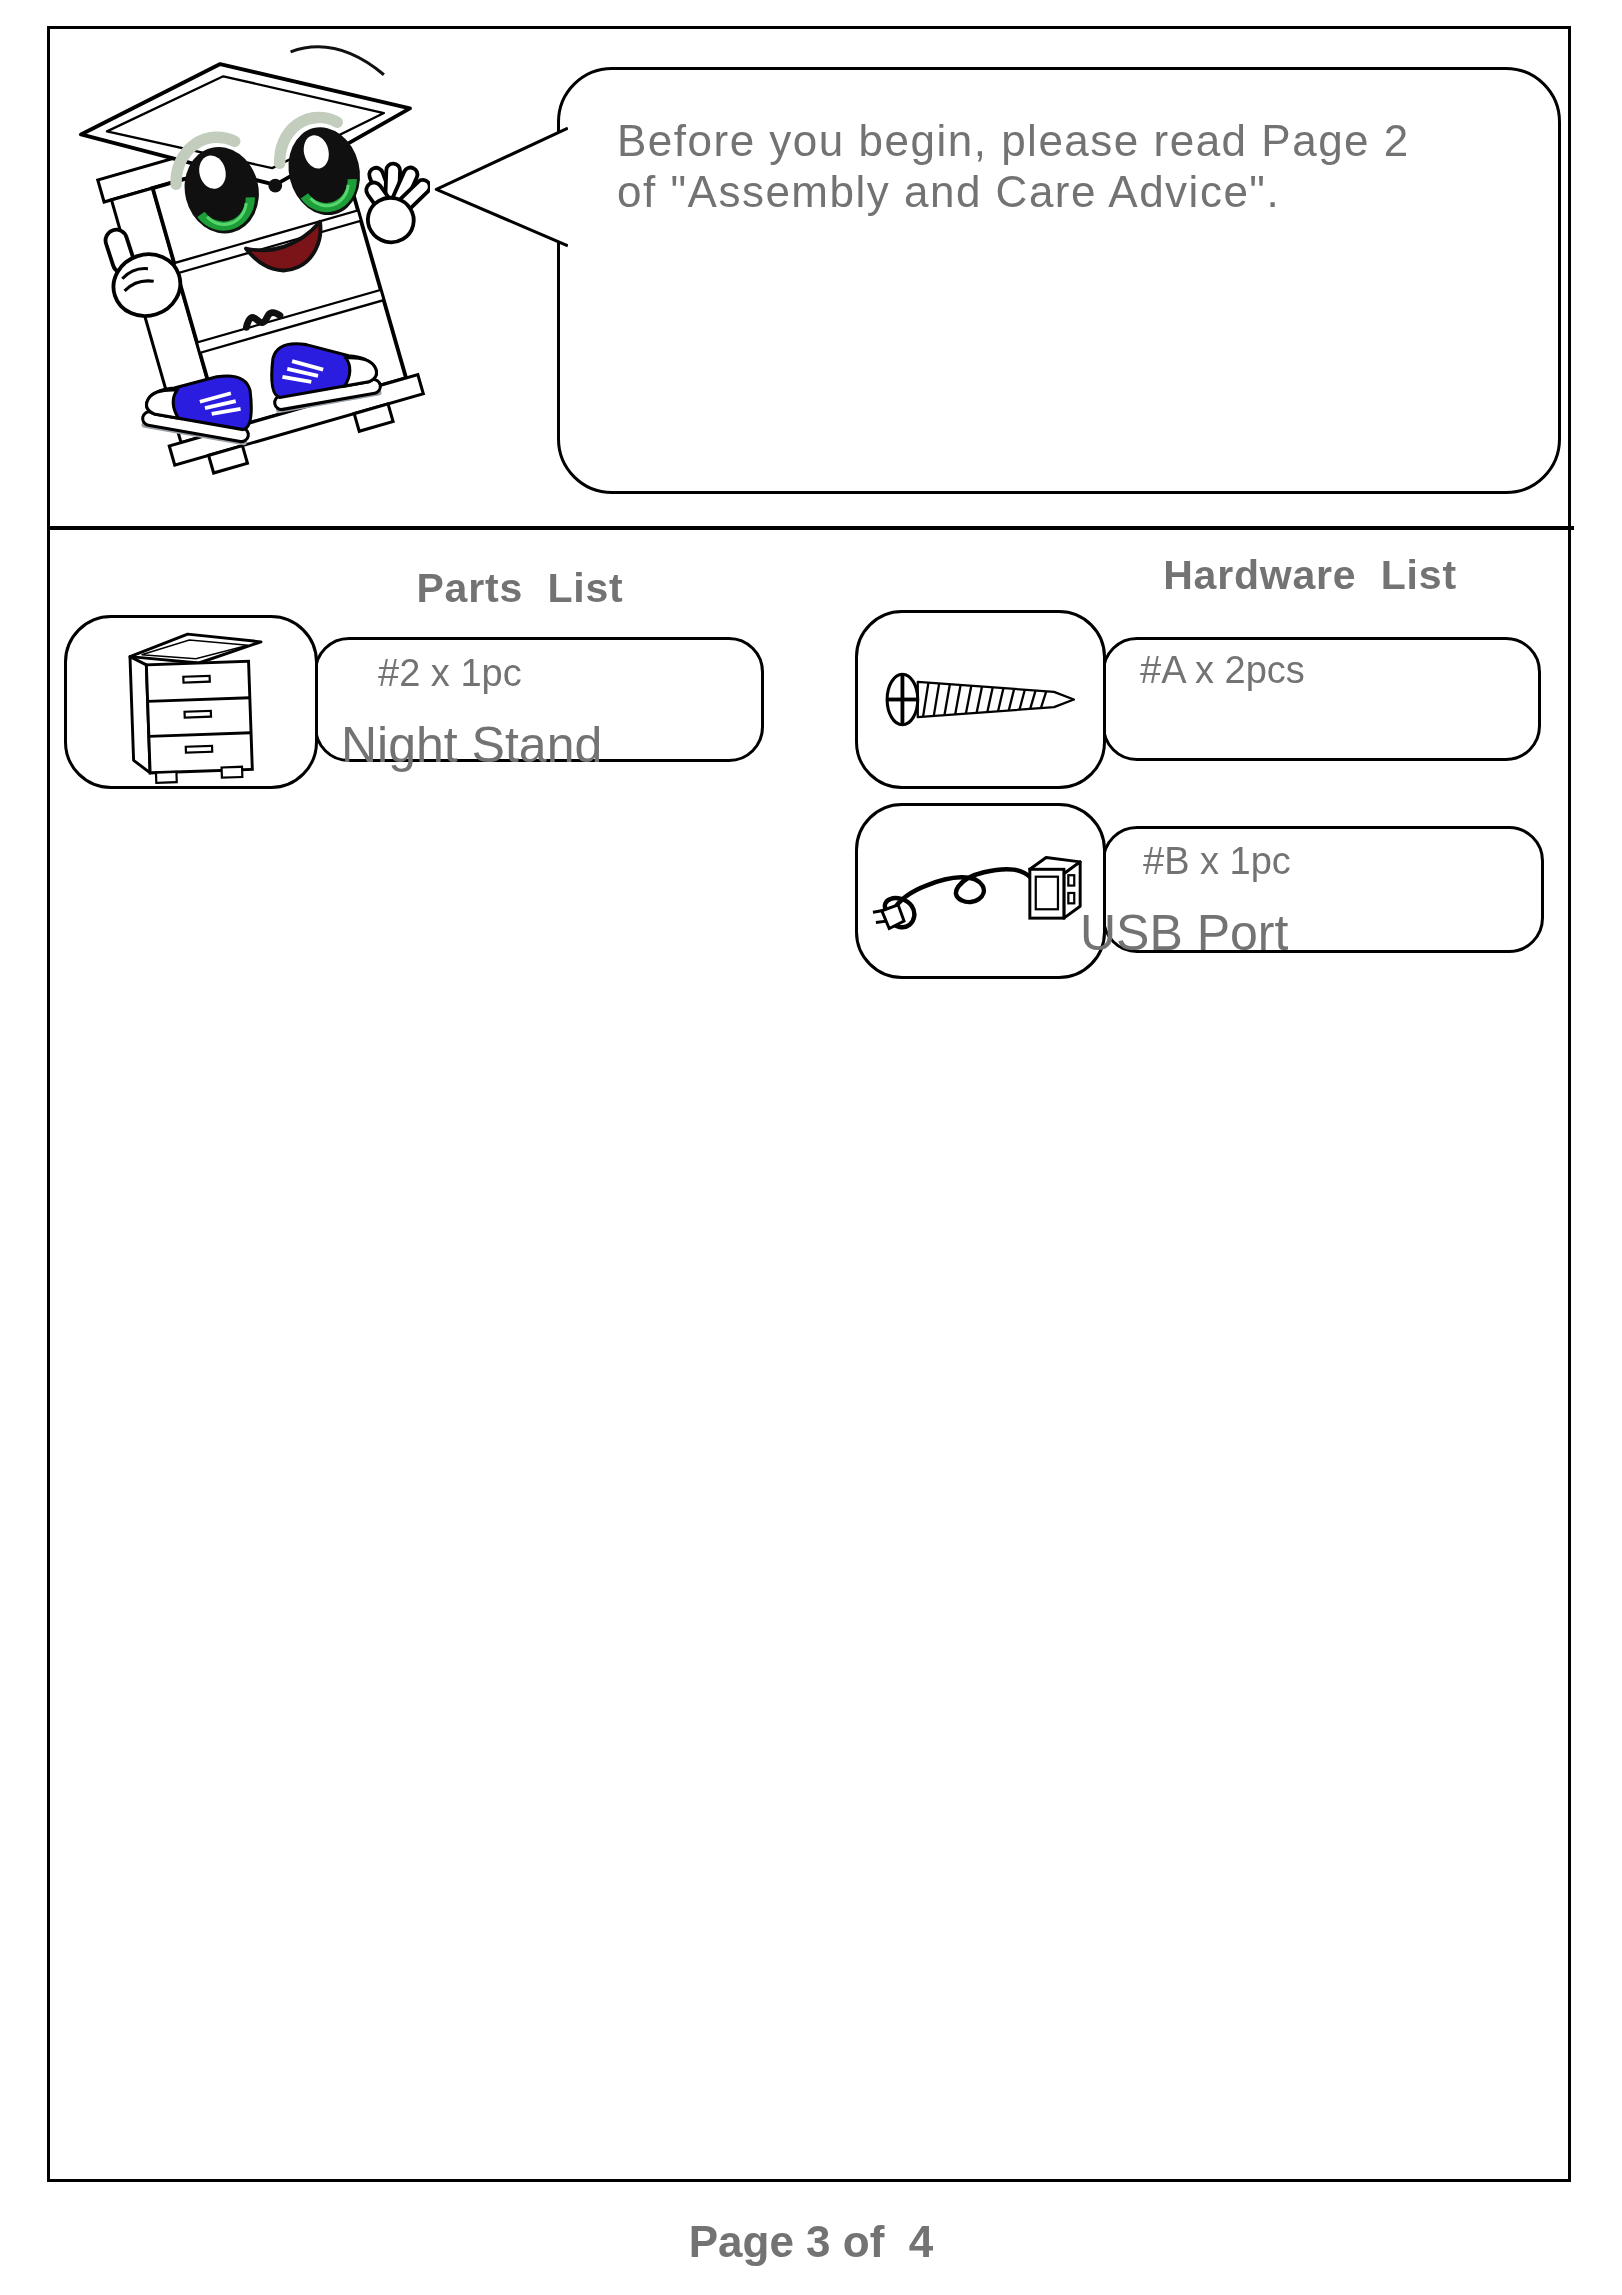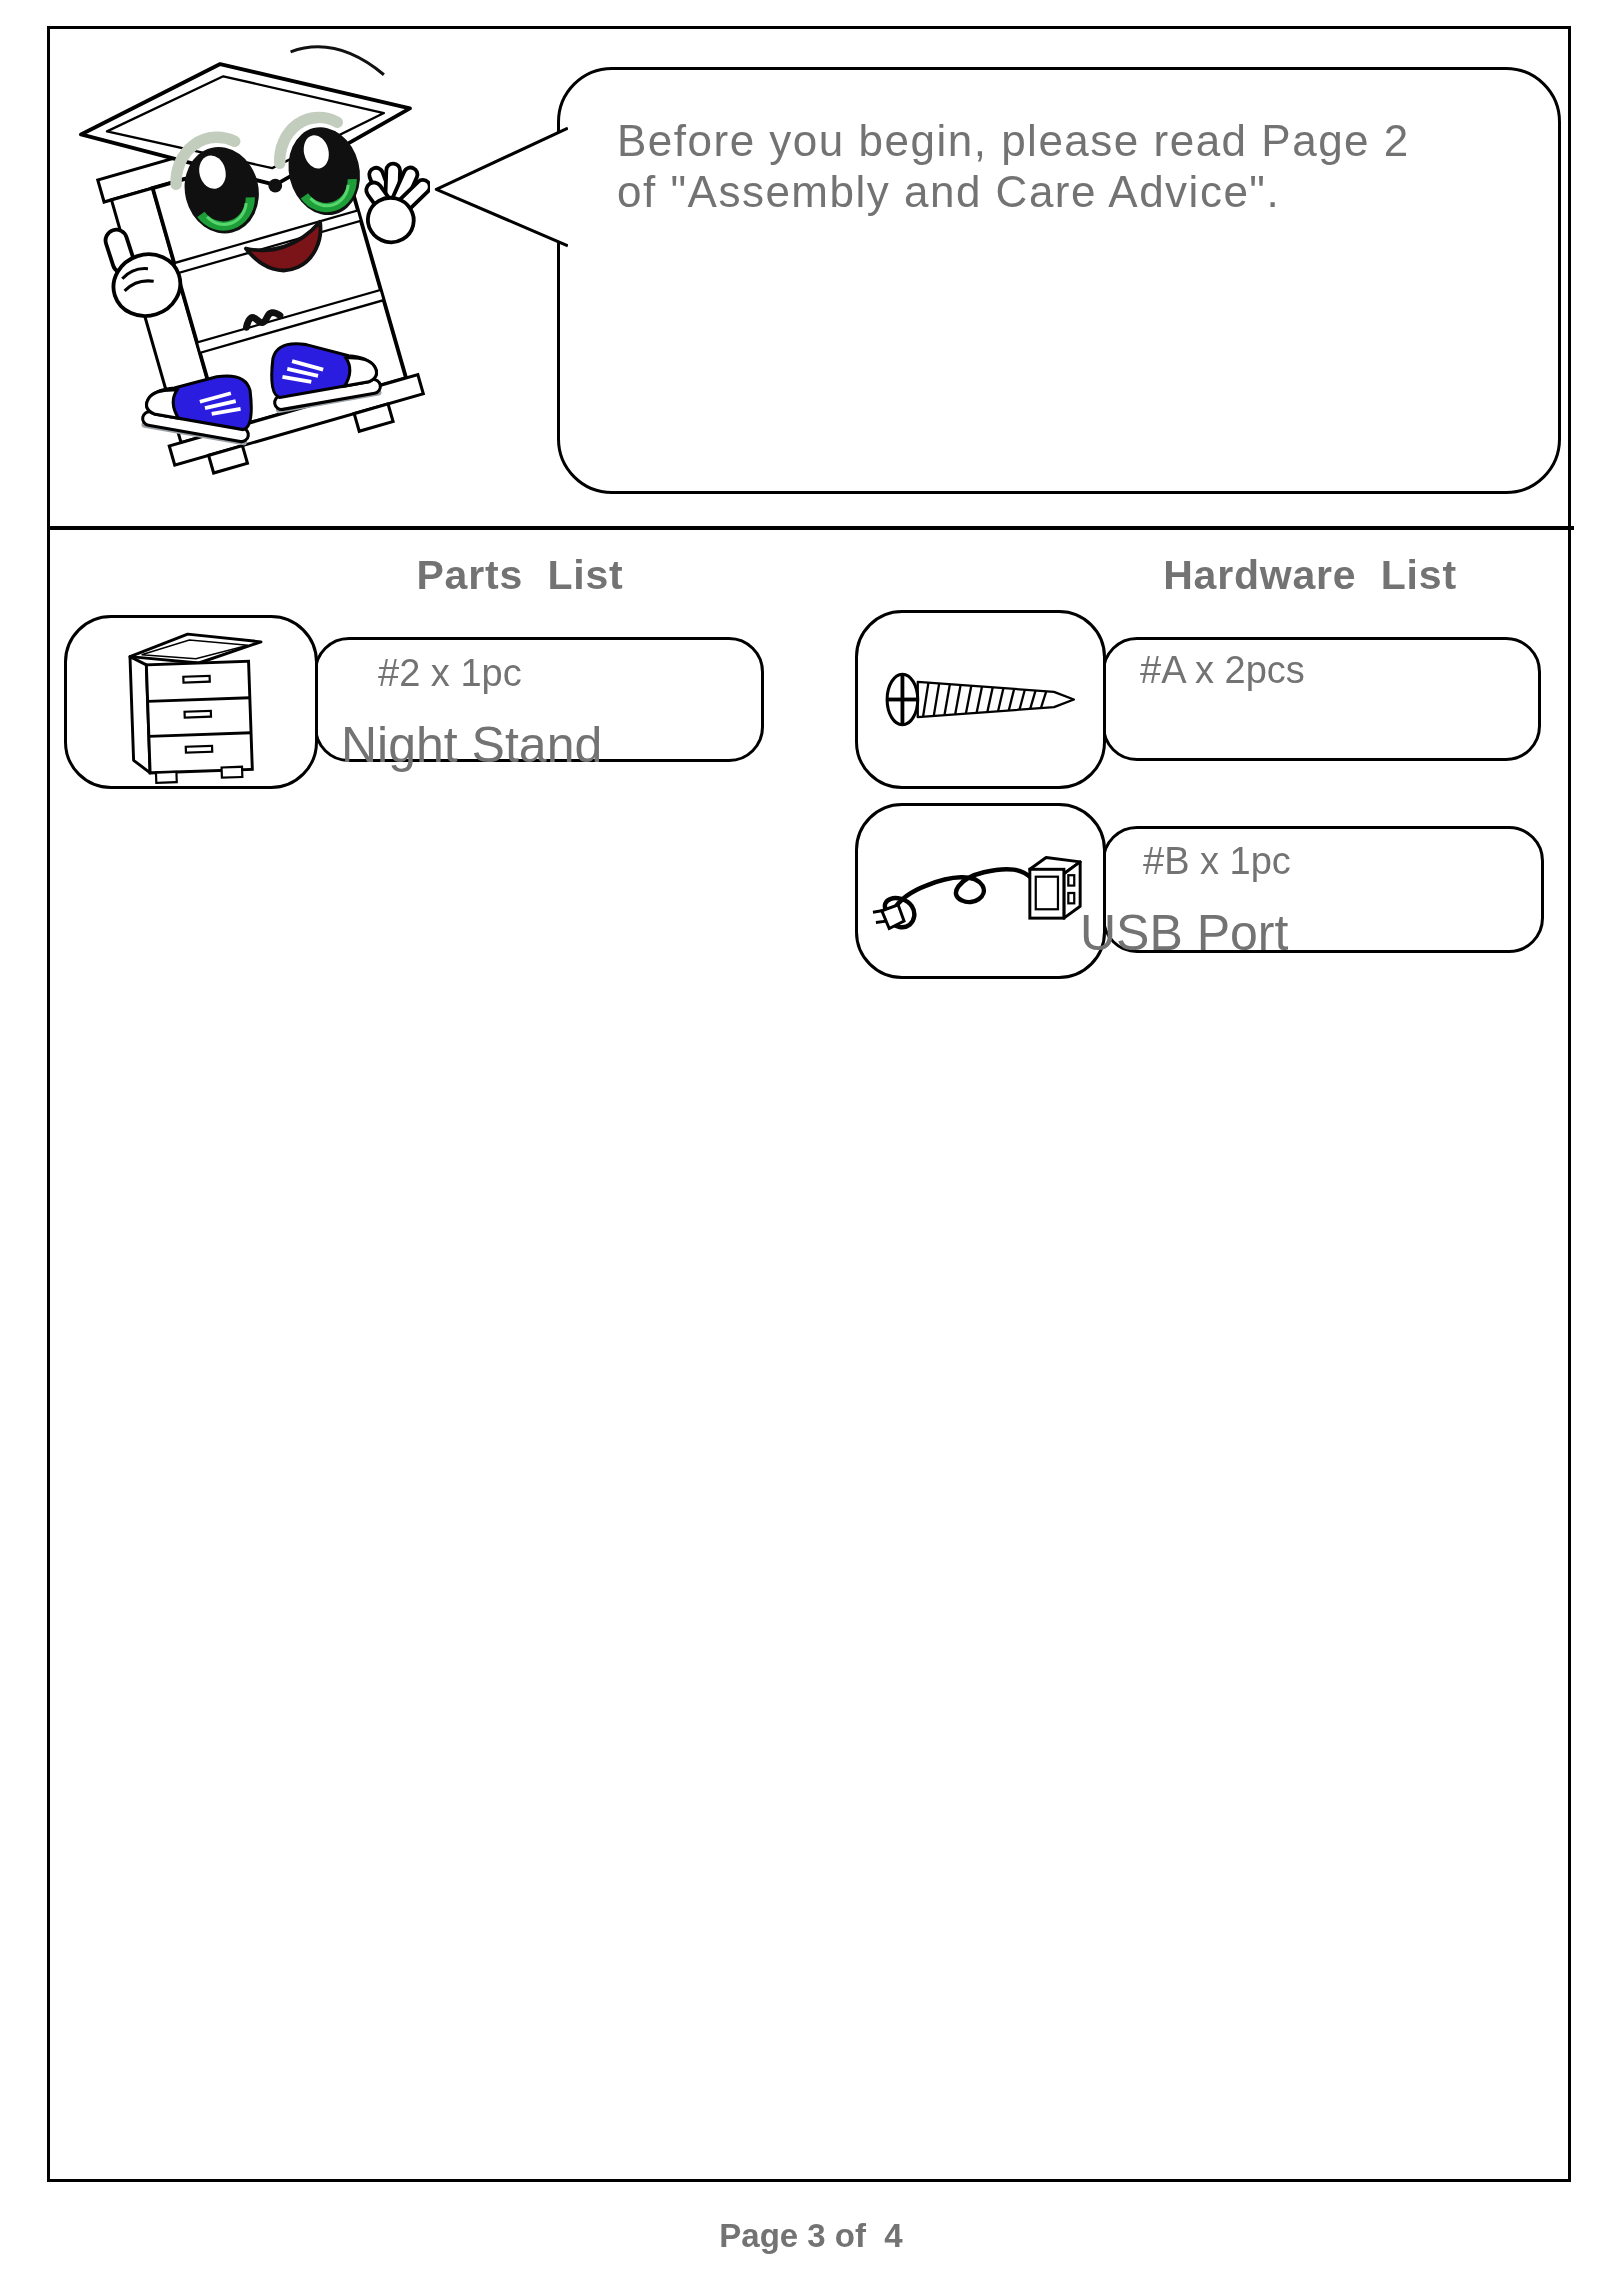--- a/index.html
+++ b/index.html
@@ -17,35 +17,35 @@
   .bubble-text { position:absolute; left:617px; top:115px; width:918px; z-index:3;
                  font-size:44px; line-height:51px; letter-spacing:1.5px; }
   .bubble-text .para + .para { margin-top:95px; }
   .bubble-text span { display:block; white-space:pre; }
 
   .mascot { position:absolute; left:67px; top:35px; width:363px; height:459px; z-index:0; }
 
   
   .section-title { position:absolute; top:552px; width:398px; text-align:center;
                    font-size:41px; font-weight:bold; letter-spacing:0.8px; white-space:pre; }
-  .parts-title { left:321px; }
+  .parts-title { left:321px;margin-top:13px; }
   .hw-title { left:1111px; }
 
   
   .icon-box { position:absolute; background:#fff; border:3.1px solid #000; border-radius:47px;
               box-sizing:border-box; z-index:2; display:flex; align-items:center; justify-content:center; }
   .label-box { position:absolute; background:#fff; border:3.1px solid #000; border-radius:35px;
                box-sizing:border-box; z-index:1; }
   .lbl { position:absolute; z-index:3; white-space:pre; }
   .code { font-size:38px; }
   .name-sans { font-size:50px; }
   .name-serif { font-family:"Liberation Serif", serif; font-size:42px; }
 
   .page-num { position:absolute; left:0; top:2217px; width:1622px; text-align:center;
-              font-size:33px; font-weight:bold; white-space:pre; }
+              font-size:44px; font-weight:bold; white-space:pre; }
 </style>
 </head>
 <body>
 
 <div class="page">
 
   <div class="frame"></div>
   <div class="divider"></div>
 
   <svg class="mascot" viewBox="0 0 474 600">

